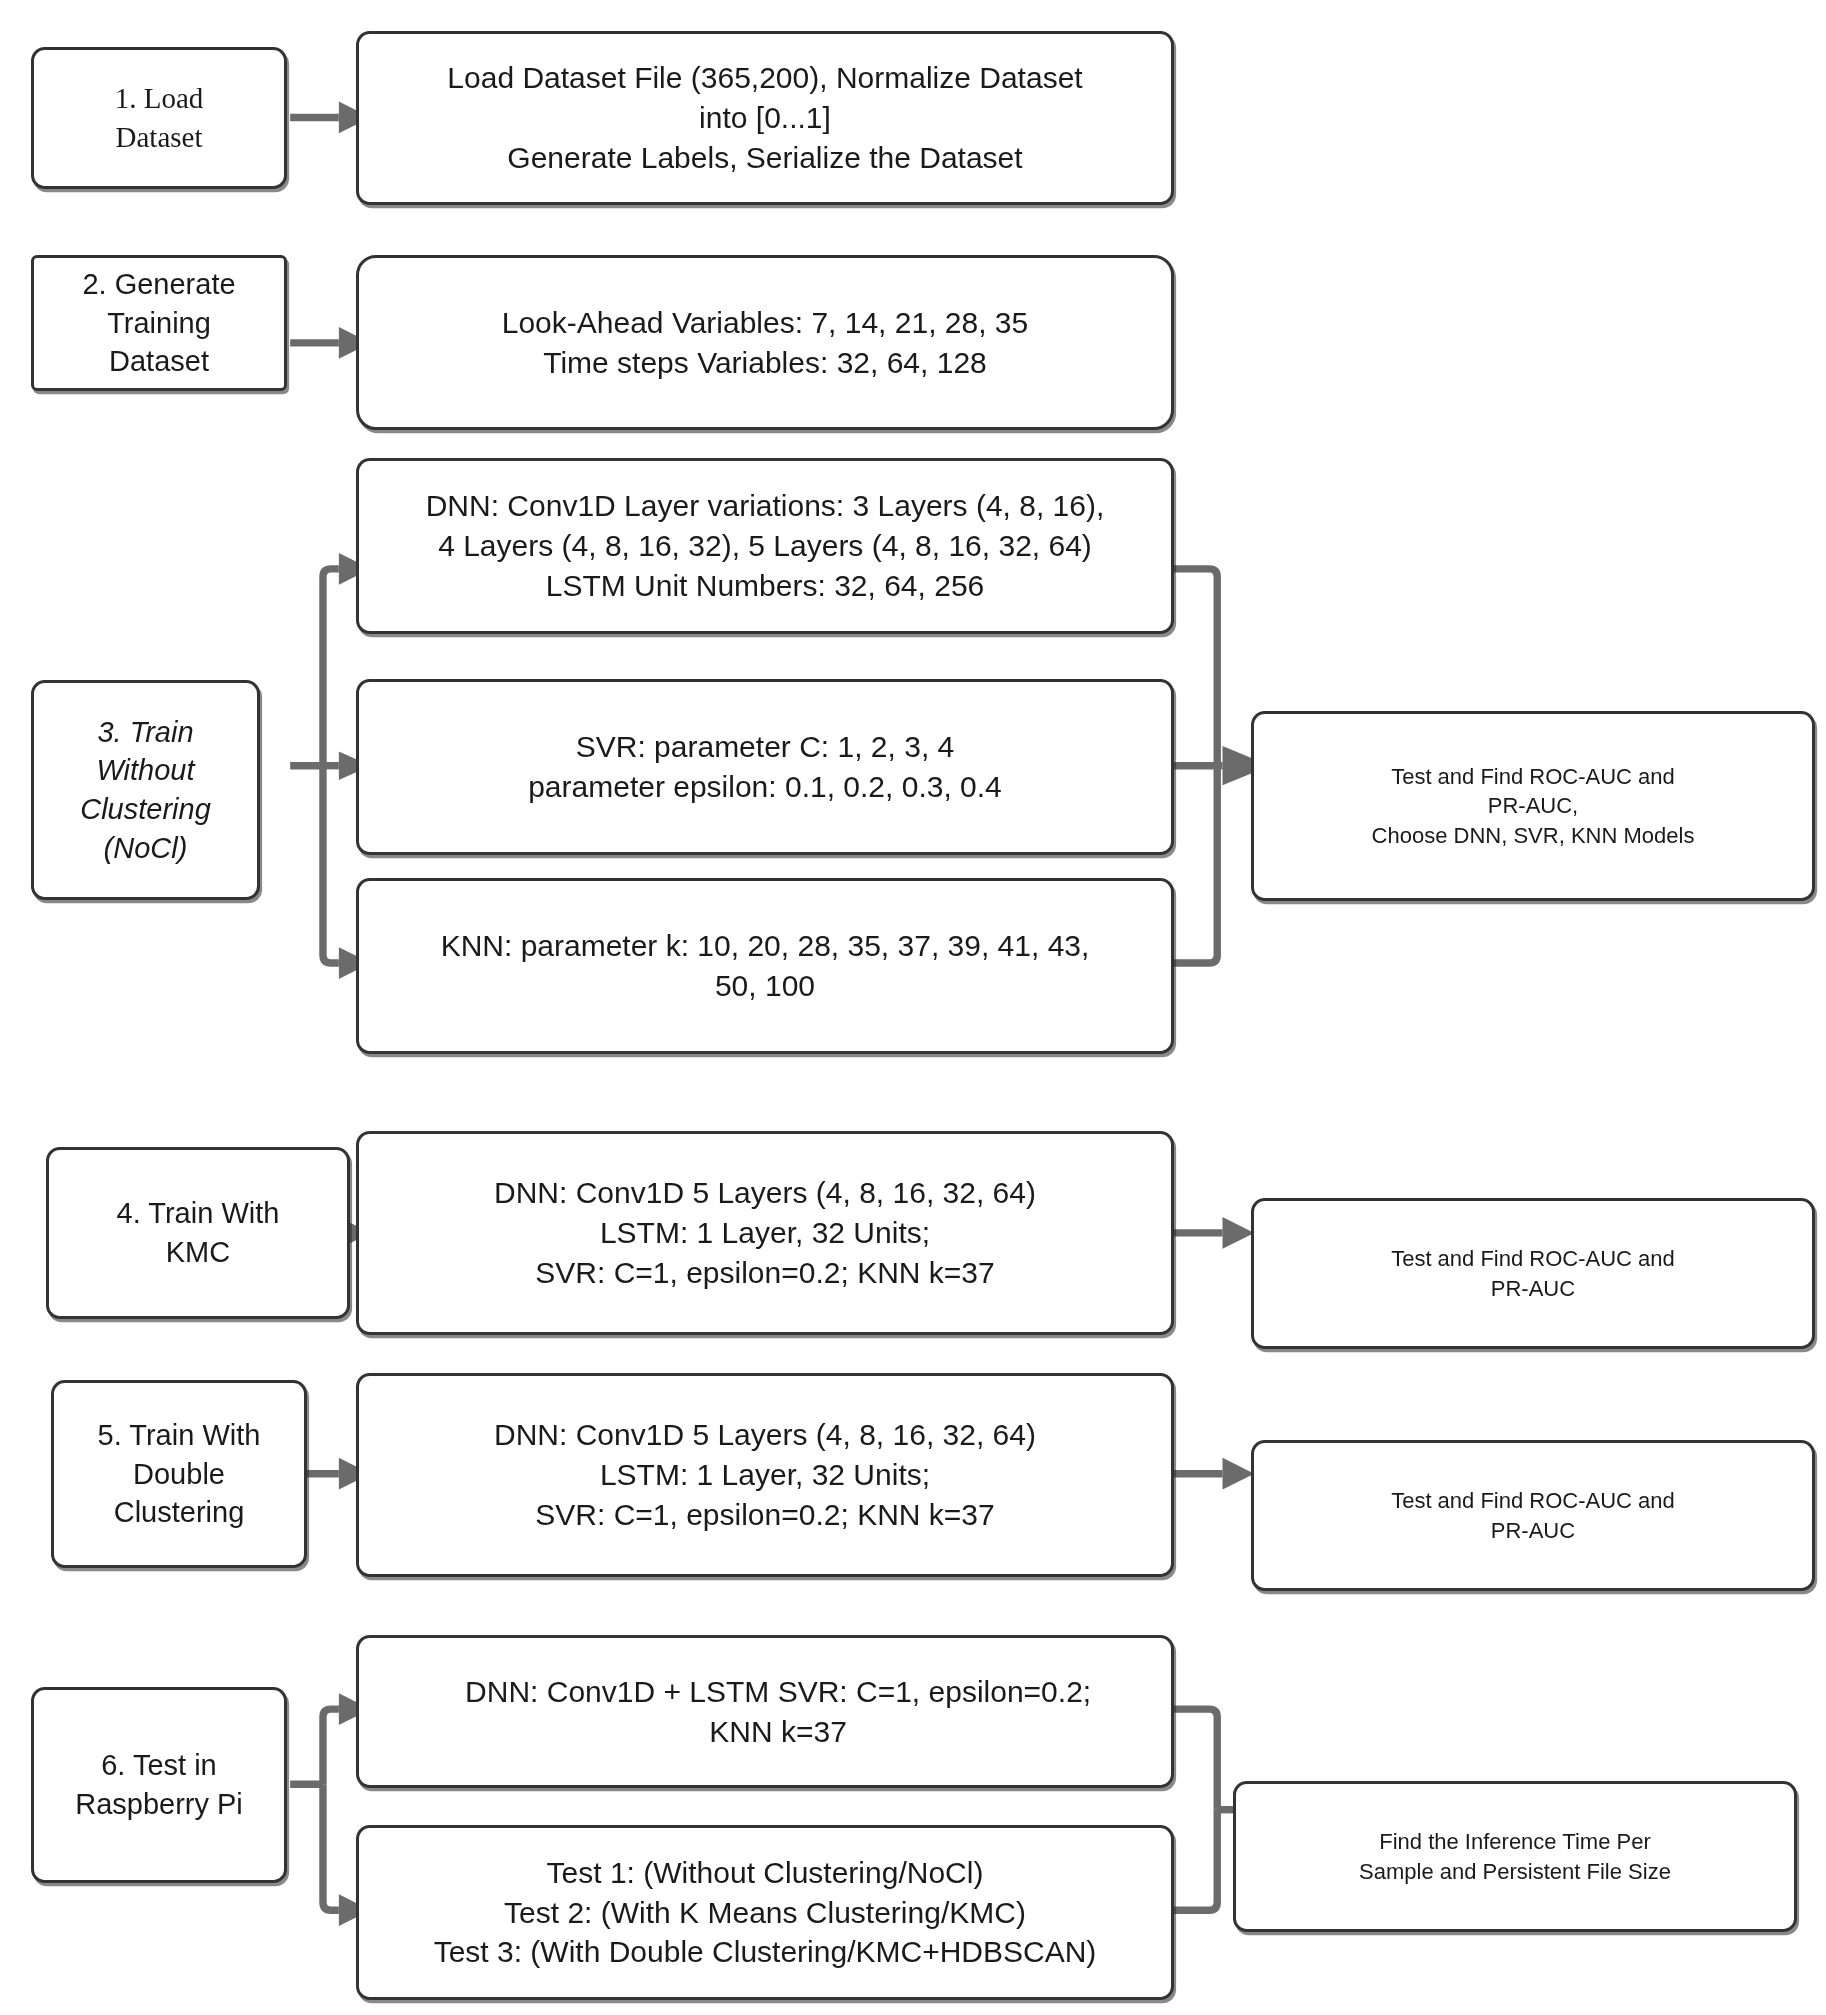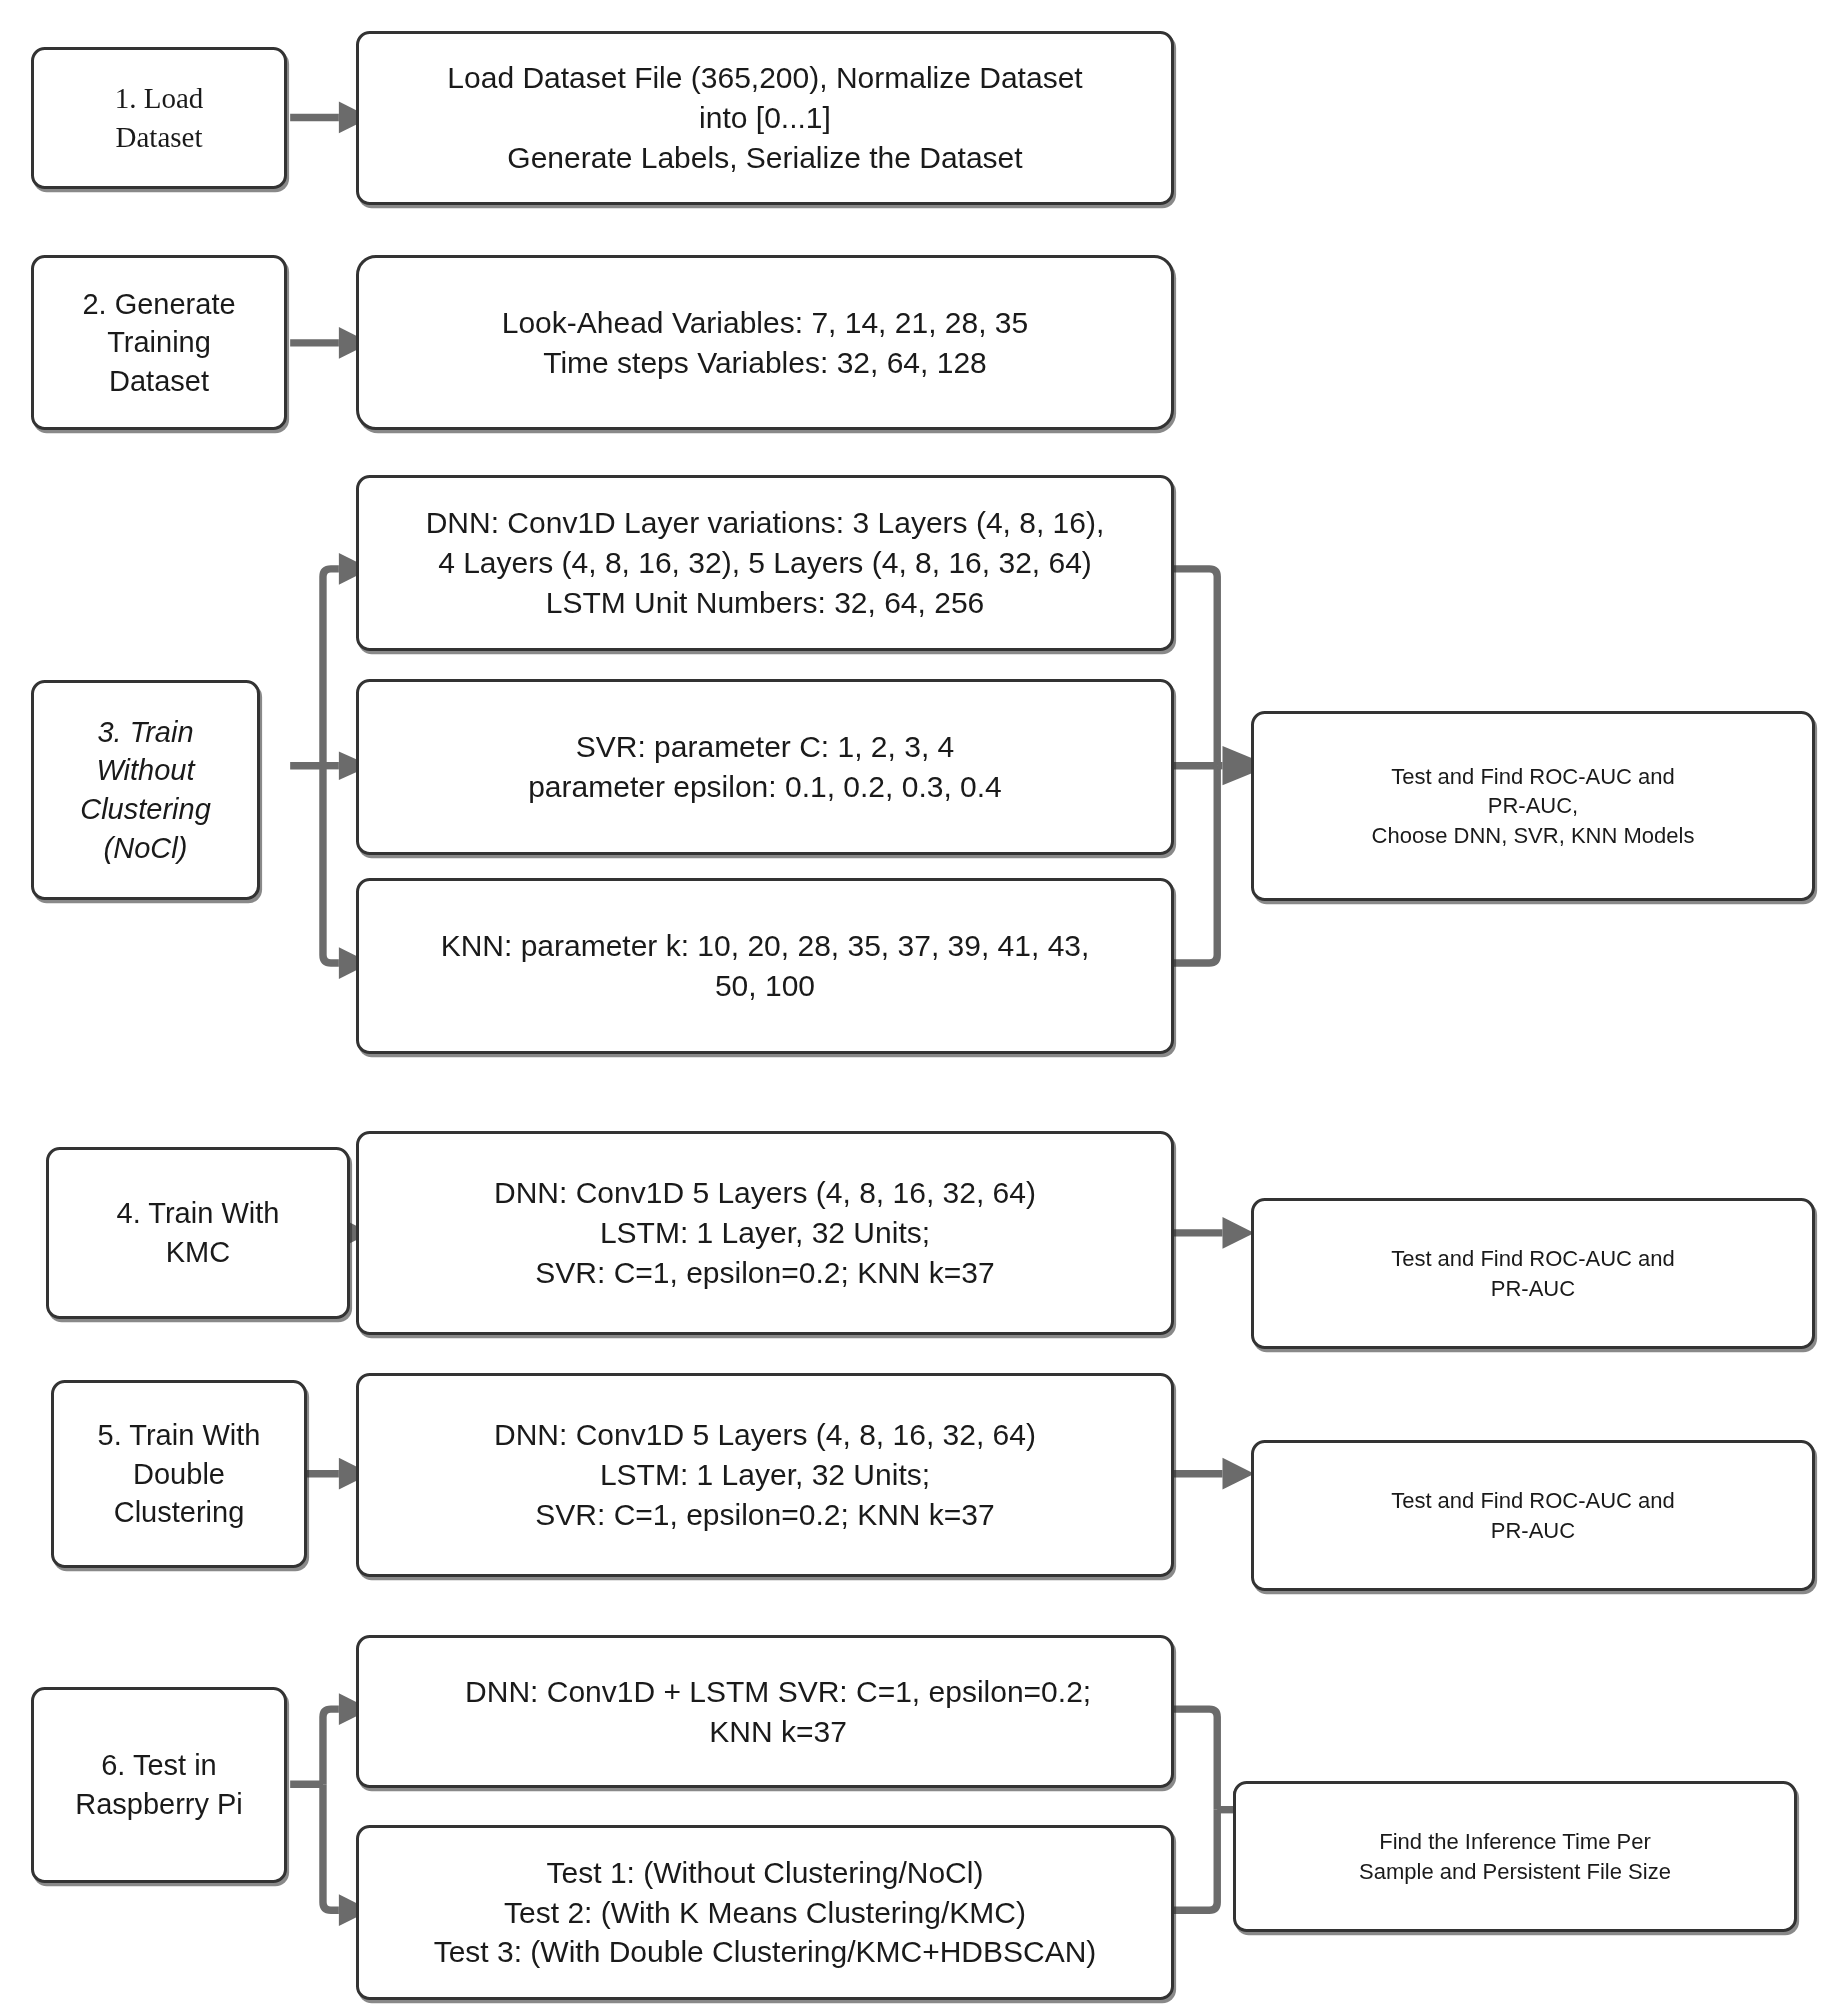--- a/index.html
+++ b/index.html
@@ -124,37 +124,37 @@
   <div class="node step" style="left:31px; top:47px; width:256px; height:142px;font-family:Liberation Serif, serif;">
     <span>1. Load
 Dataset</span>
   </div>
   <div class="node detail" style="left:356px; top:31px; width:818px; height:174px;">
     <span>Load  Dataset File (365,200), Normalize Dataset
 into [0...1]
 Generate Labels, Serialize the Dataset</span>
   </div>
 
-  <div class="node step" style="left:31px; top:255px; width:256px; height:175px;">
+  <div class="node step" style="left:31px; top:255px; width:256px; height:136px;border-radius:6px;">
     <span>2. Generate
 Training
 Dataset</span>
   </div>
   <div class="node detail" style="left:356px; top:255px; width:818px; height:175px;border-radius:20px;">
     <span>Look-Ahead Variables: 7, 14, 21, 28, 35
 Time steps Variables: 32, 64, 128</span>
   </div>
 
   <div class="node step" style="left:31px; top:680px; width:229px; height:220px;font-style:italic;">
     <span>3. Train
 Without
 Clustering
 (NoCl)</span>
   </div>
-  <div class="node detail" style="left:356px; top:475px; width:818px; height:176px;text-align:center;">
+  <div class="node detail" style="left:356px; top:458px; width:818px; height:176px;text-align:center;">
     <span>DNN: Conv1D Layer variations: 3 Layers (4, 8, 16),
 4 Layers (4, 8, 16, 32), 5 Layers (4, 8, 16, 32, 64)
 LSTM Unit Numbers: 32, 64, 256</span>
   </div>
   <div class="node detail" style="left:356px; top:679px; width:818px; height:176px;">
     <span>SVR: parameter C: 1, 2, 3, 4
 parameter epsilon: 0.1, 0.2, 0.3, 0.4</span>
   </div>
   <div class="node detail" style="left:356px; top:878px; width:818px; height:176px;">
     <span>KNN: parameter k: 10, 20, 28, 35, 37, 39, 41, 43,

